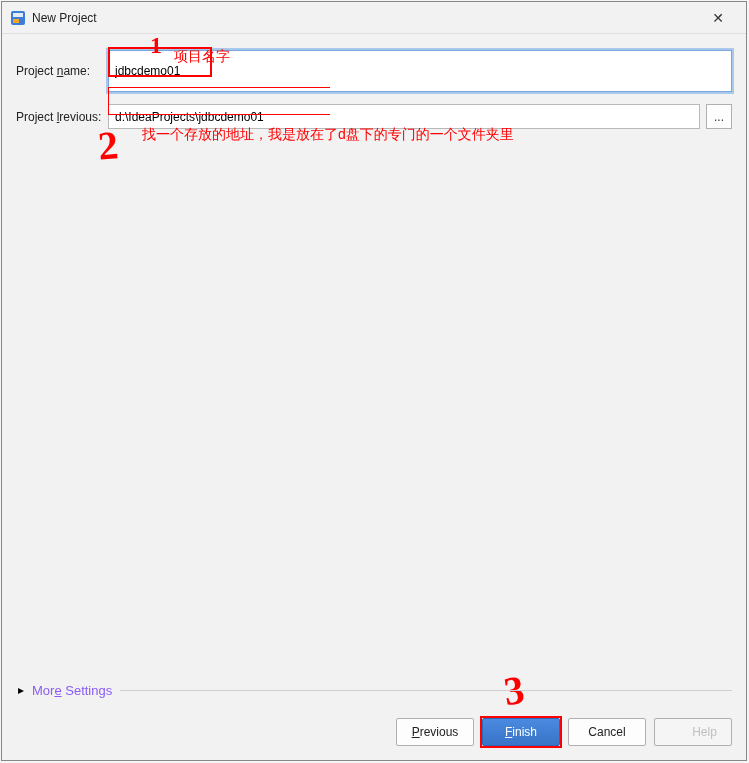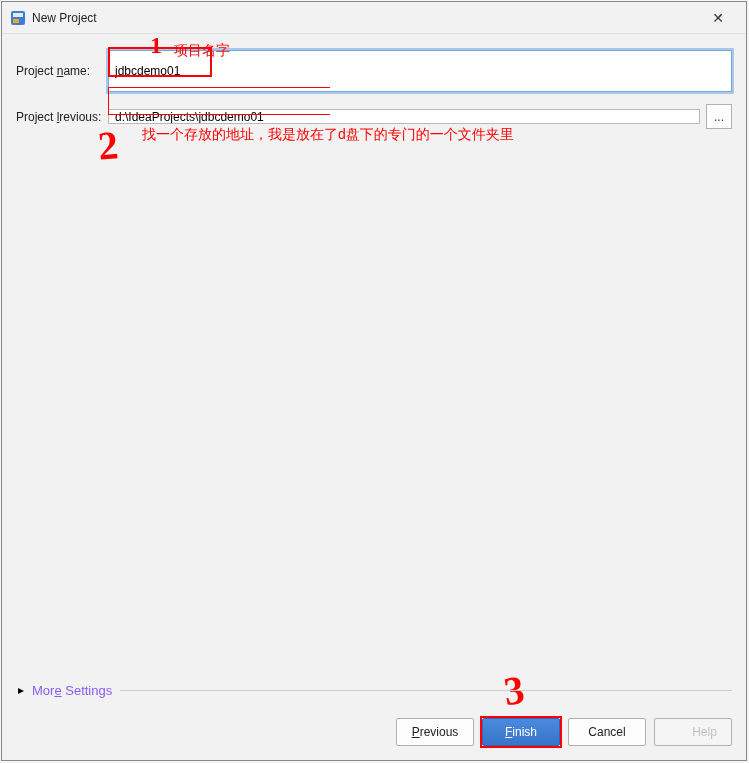--- a/index.html
+++ b/index.html
@@ -70,21 +70,21 @@
       flex: 1;
       height: 42px;
       padding: 2px 6px;
       font-size: 12px;
       border: 1px solid #7aa7d8;
       outline: 2px solid #a8c8ec;
       background: #fff;
     }
     .input-location {
       flex: 1;
-      height: 15px;
+      height: 25px;
       padding: 2px 6px;
       font-size: 12px;
       border: 1px solid #b8b8b8;
       background: #fff;
     }
     .browse-btn {
       width: 26px;
       height: 25px;
       margin-left: 6px;
       border: 1px solid #b0b0b0;
@@ -119,21 +119,21 @@
       top: -2px;
       color: #ff0000;
       font-size: 24px;
       font-weight: bold;
       font-family: "Comic Sans MS", cursive;
       pointer-events: none;
     }
     .annotation-1-text {
       position: absolute;
       left: 172px;
-      top: 8px;
+      top: 14px;
       color: #ff0000;
       font-size: 14px;
       pointer-events: none;
     }
     .annotation-2-mark {
       position: absolute;
       left: 96px;
       top: 88px;
       color: #ff0000;
       font-size: 40px;

